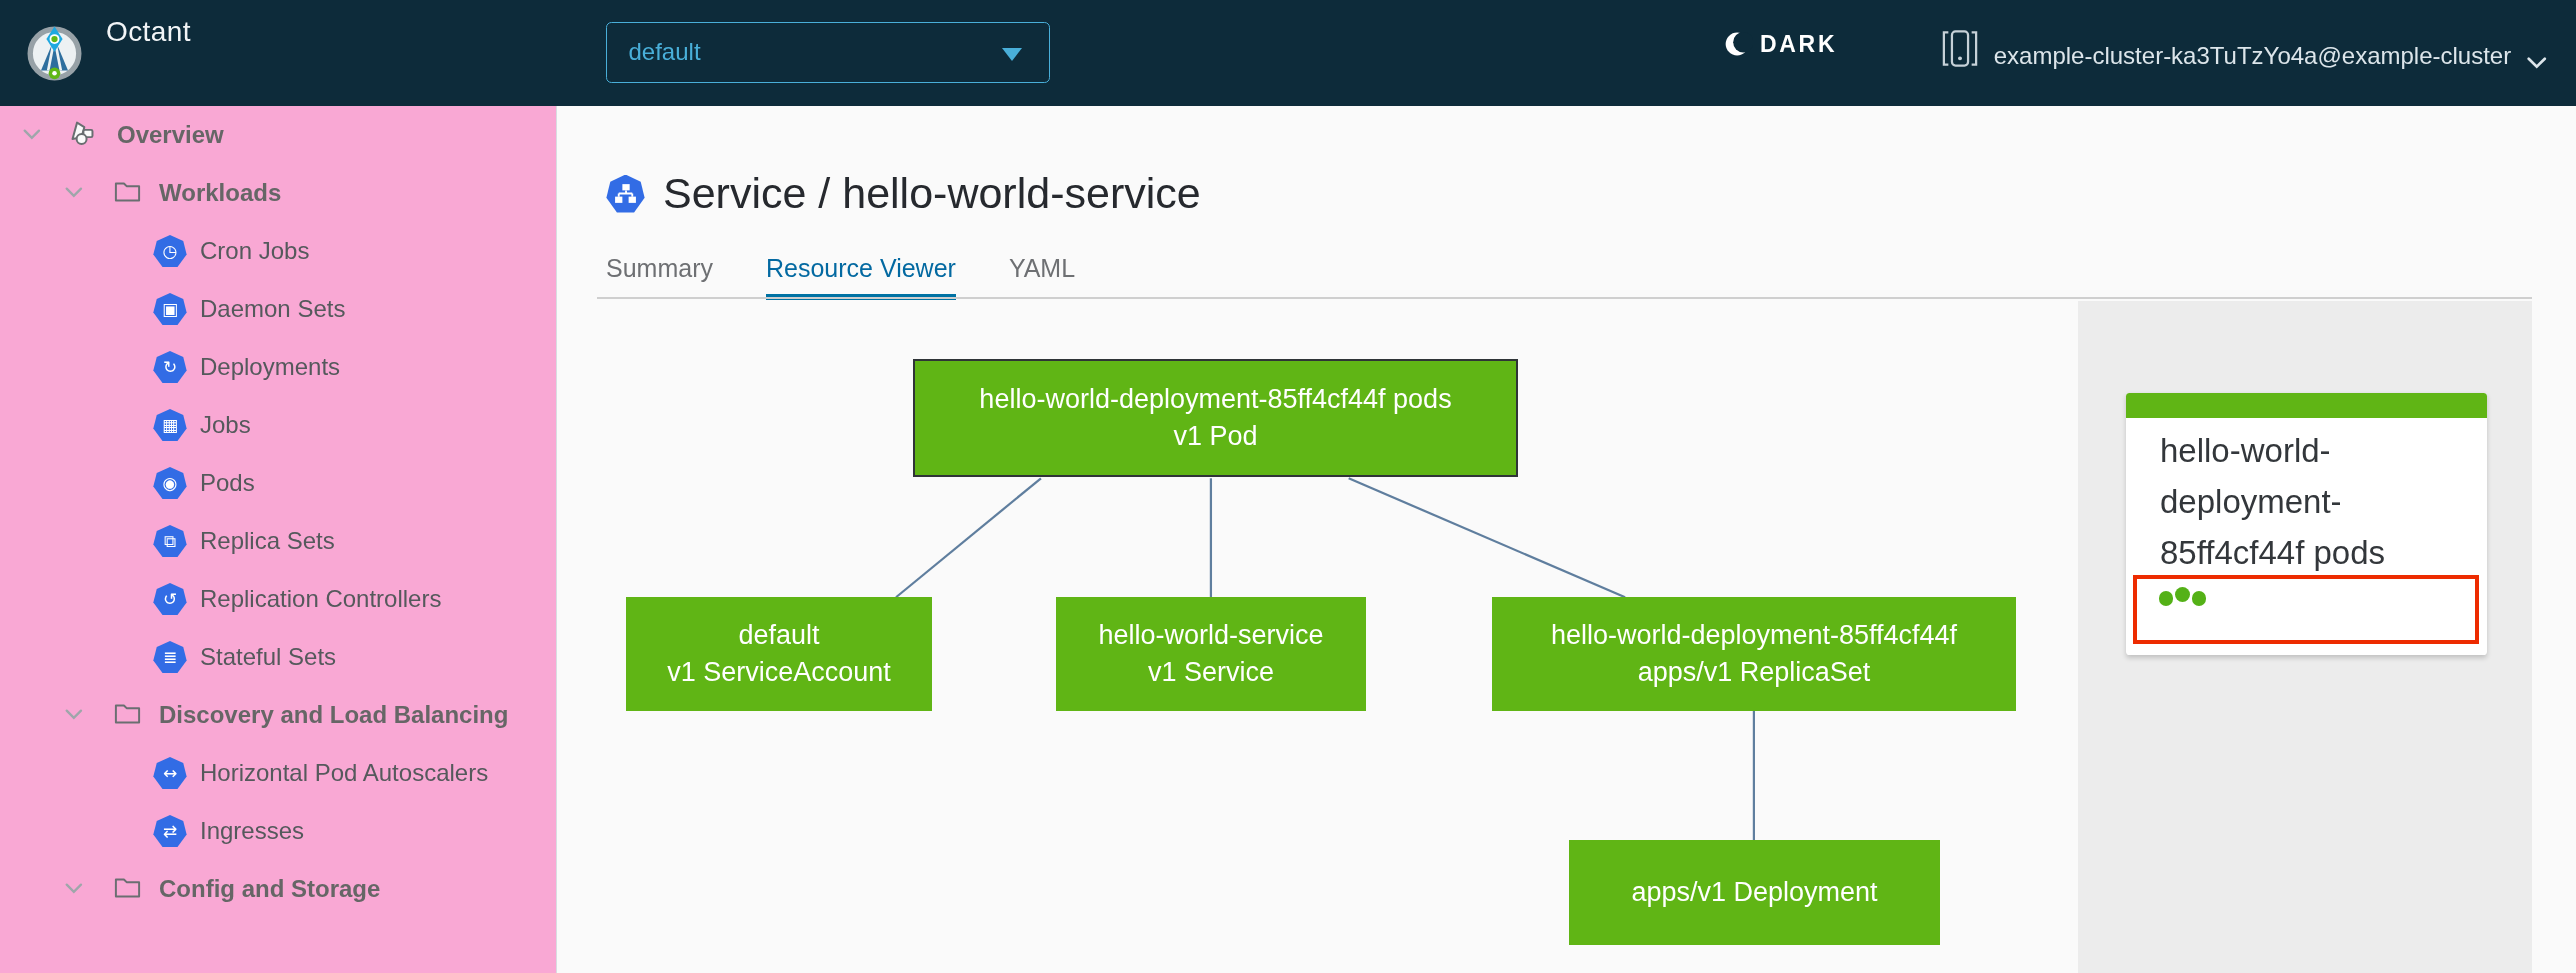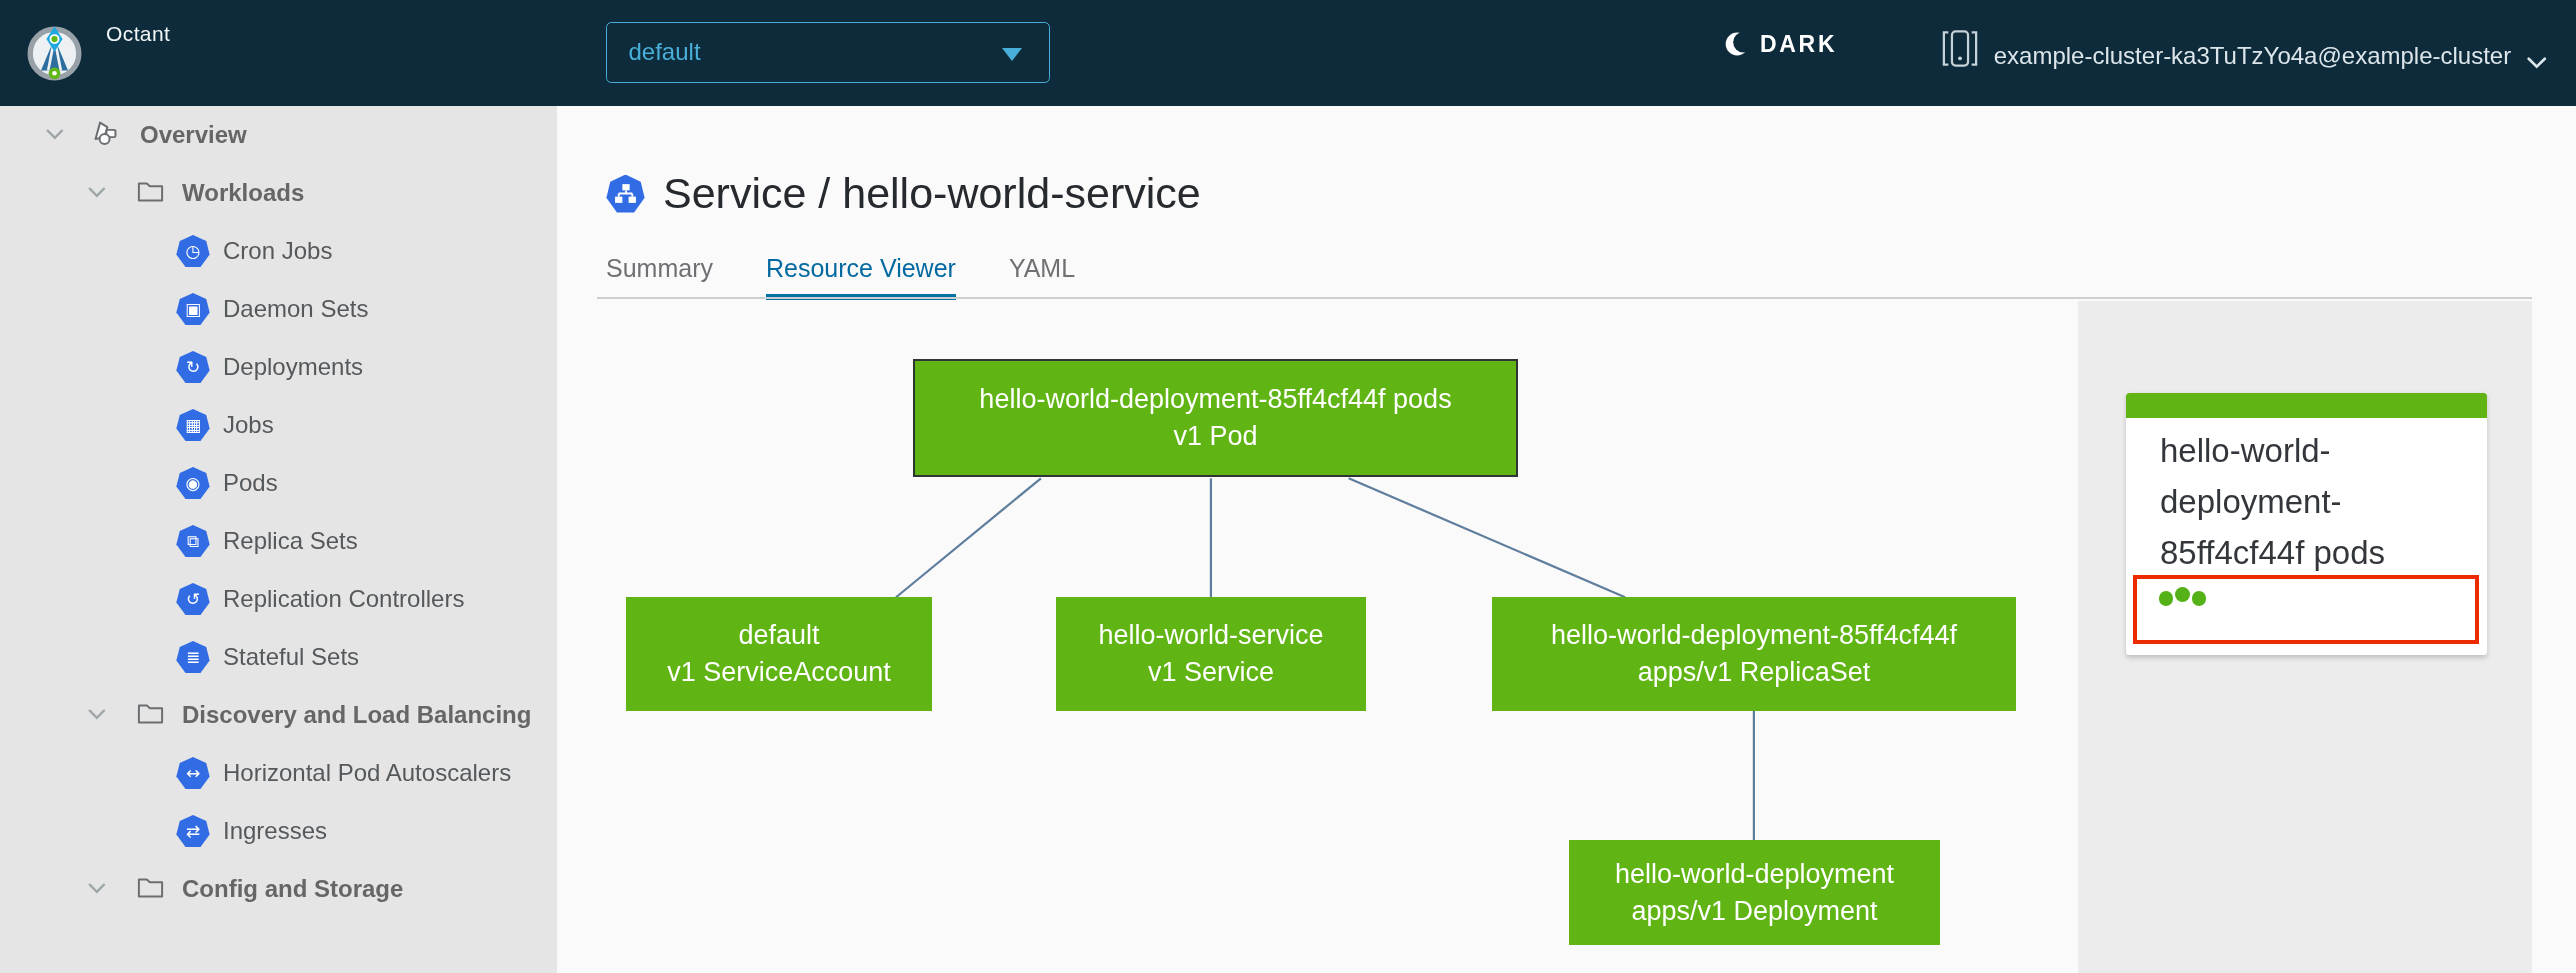--- a/index.html
+++ b/index.html
@@ -2,39 +2,39 @@
 <html style="font-size:14.3px"><head>
 <meta charset="utf-8">
 <style>
   html,body{margin:0;padding:0;background:#e8e8e8;}
   .app{position:relative;width:2576px;height:973px;overflow:hidden;background:#FAFAFA;
        font-family:"Liberation Sans", sans-serif;}
 
   
   .header{position:absolute;left:0;top:0;width:2576px;height:106px;background:#0D2B3A;}
   .logo{position:absolute;left:23px;top:21.5px;width:63px;height:63px;}
-  .app-title{position:absolute;left:106px;top:22px;font-size:21px;color:#F2F5F7;letter-spacing:0.4px;}
+  .app-title{position:absolute;left:106px;top:16px;font-size:28px;color:#F2F5F7;letter-spacing:0.4px;}
   .ns-select{position:absolute;left:606px;top:21.5px;width:442px;height:59px;border:1.8px solid #49AFD9;
              border-radius:5.4px;display:flex;align-items:center;}
   .ns-value{margin-left:21.5px;font-size:24px;color:#49AFD9;}
   .ns-caret{position:absolute;right:27px;top:25px;width:0;height:0;border-left:10.7px solid transparent;
             border-right:10.7px solid transparent;border-top:13.4px solid #49AFD9;}
   .filter{position:absolute;left:1088px;top:25px;width:555px;height:54px;border-bottom:1.8px solid #A4B4BE;}
   .filter input{position:absolute;left:3.6px;top:7.2px;width:483px;background:transparent;border:none;outline:none;
             font-size:24px;color:#FAFAFA;font-family:"Liberation Sans",sans-serif;}
   .filter input::placeholder{color:#9AAAB5;opacity:1;}
   .filter .chev{position:absolute;right:5.4px;top:14.3px;}
   .dark-toggle{position:absolute;left:1723px;top:29px;display:flex;align-items:center;gap:7px;cursor:pointer;}
   .dark-label{font-size:23px;font-weight:bold;color:#FFFFFF;letter-spacing:2.7px;}
   .context{position:absolute;right:29px;top:27px;display:flex;align-items:flex-end;gap:14.3px;}
   .context-label{font-size:24px;color:#DCE5EA;}
 
   
-  .sidebar{position:absolute;left:0;top:106px;width:556px;height:868px;background:#e5e5e5;
-           border-right:0.9px solid #D8DDE1;padding-left:23px;}
+  .sidebar{position:absolute;left:0;top:106px;width:556px;height:868px;background:#f9a8d4;
+           border-right:0.9px solid #D8DDE1;}
   .nav-row{position:relative;height:58px;}
   .nav-row.selected{background:#D7E1E8;box-shadow:inset 140px 0 0 0 #FAFAFA;}
   .nav-row .caret,.nav-row .nav-icon,.nav-row .hept,.nav-row .nav-label{
            position:absolute;top:50%;transform:translateY(-50%);}
   .lv0 .caret{left:21.5px;} .lv0 .nav-icon{left:68px;} .lv0 .nav-label{left:117px;}
   .lv1 .caret{left:64px;} .lv1 .nav-icon{left:113px;} .lv1 .nav-label{left:159px;}
   .lv2 .hept{left:153px;} .lv2 .nav-label{left:200px;}
   .nav-label{font-size:24px;color:#55595C;white-space:nowrap;}
   .nav-label.bold{font-weight:bold;color:#666666;}
   .selected .nav-label{color:#27292B;}
@@ -285,21 +285,20 @@
     </div>
     <div class="gnode node-svc">
       <span class="l1">hello-world-service</span>
       <span class="l2">v1 Service</span>
     </div>
     <div class="gnode node-rs">
       <span class="l1">hello-world-deployment-85ff4cf44f</span>
       <span class="l2">apps/v1 ReplicaSet</span>
     </div>
     <div class="gnode node-dep">
-      <span class="l1">hello-world-deployment</span>
       <span class="l2">apps/v1 Deployment</span>
     </div>
 
     <div class="panel">
       <div class="card">
         <div class="card-bar"></div>
         <div class="card-title">hello-world-deployment-85ff4cf44f pods</div>
         <div class="pod-box">
           <div class="dots">
             <span class="dot"></span>

